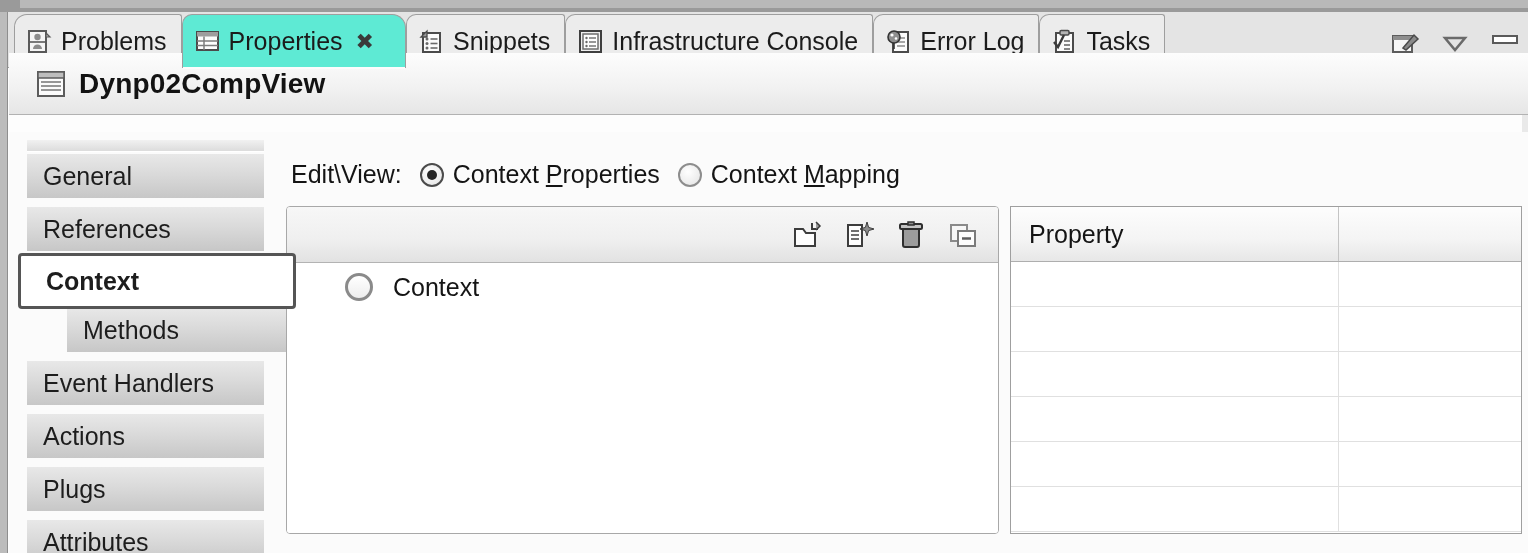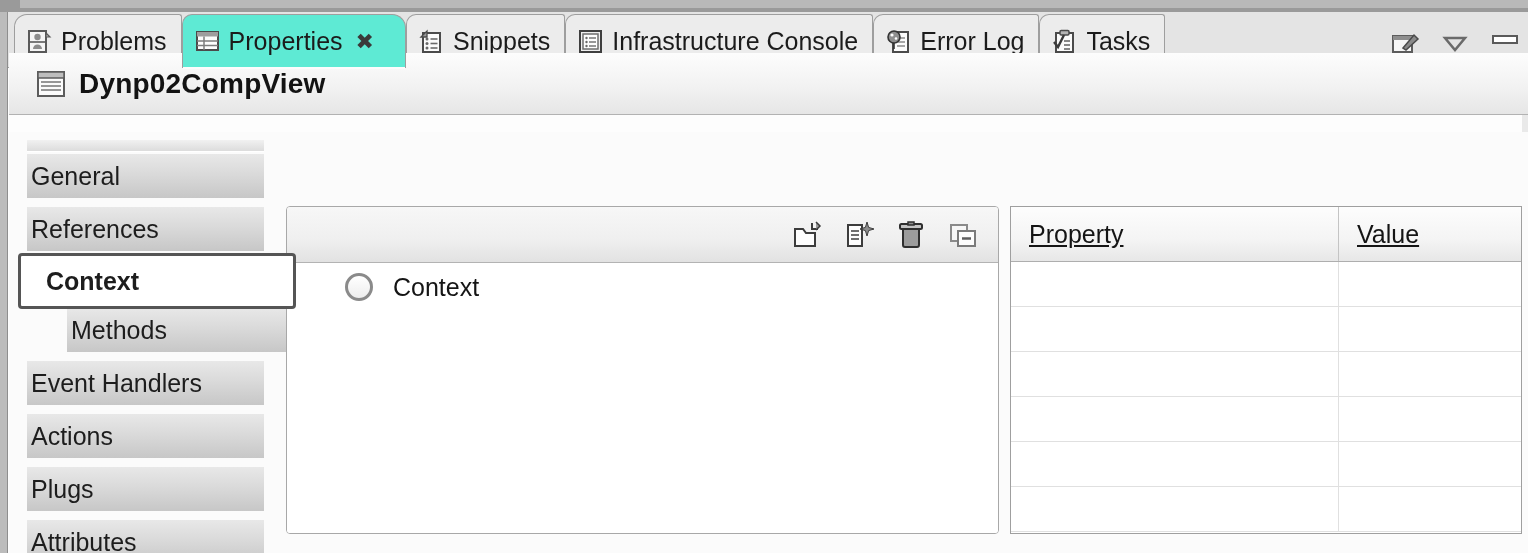--- a/index.html
+++ b/index.html
@@ -169,21 +169,21 @@
     left: 9px;
     width: 237px;
     height: 46px;
     background: linear-gradient(to bottom, #e8e8e8 0%, #dadada 45%, #c7c7c7 100%);
     border-top: 2px solid #fbfbfb;
     box-sizing: border-box;
     display: flex;
     align-items: center;
     font-size: 25px;
     color: #1d1d1d;
-    padding-left: 4px;
+    padding-left: 16px;
   }
   .side-item.selected {
     left: 0px;
     width: 278px;
     background: #ffffff;
     border: 3px solid #555555;
     border-radius: 4px;
     font-weight: bold;
     z-index: 9;
     padding-left: 25px;
@@ -301,21 +301,20 @@
     border-bottom: 1px solid #aeaeae;
     box-sizing: border-box;
   }
   .pt-th {
     font-size: 25px;
     color: #151515;
     display: flex;
     align-items: center;
     padding-left: 18px;
     box-sizing: border-box;
-    text-decoration: underline;
   }
   .pt-th.c0 { width: 328px; border-right: 1px solid #c4c4c4; }
   .pt-th.c1 { flex: 1; }
   .pt-row {
     display: flex;
     height: 45px;
     border-bottom: 1px solid #e0e0e0;
     box-sizing: border-box;
   }
   .pt-td { box-sizing: border-box; }
@@ -466,20 +465,31 @@
         <div class="side-item" style="top: 325px;">
           <span>Plugs</span>
         </div>
         <div class="side-item clipped" style="top: 378px;">
           <span>Attributes</span>
         </div>
       </div>
 
     <div class="content">
 
+      <div class="editview-row">
+        <span>Edit\View:</span>
+        <span class="radio on"></span>
+        <span class="radio-label">
+          <span>Context </span><u>P</u><span>roperties</span>
+        </span>
+        <span class="radio"></span>
+        <span class="radio-label">
+          <span>Context </span><u>M</u><span>apping</span>
+        </span>
+      </div>
 
       <div class="treepanel">
         <div class="tree-toolbar">
           <span class="tbtn">
             <svg width="30" height="30" viewBox="0 0 30 30">
               <path d="M3 9 L3 26 L23 26 L23 13 L14 13 L11 9 Z" fill="#fdfdfd" stroke="#3c3c3c" stroke-width="2"></path>
               <path d="M20 3 L20 9 L26 9" fill="none" stroke="#3c3c3c" stroke-width="2"></path>
               <path d="M24 2 L28 6 L24 10" fill="#9a9a9a" stroke="#3c3c3c" stroke-width="1.5"></path>
             </svg>
           </span>
@@ -511,21 +521,20 @@
             <div class="tree-row">
               <span class="node-circle"></span>
               <span>Context</span>
             </div>
           </div>
       </div>
 
       <div class="proptable">
         <div class="pt-header">
           <div class="pt-th c0">Property</div>
-          <div class="pt-th c1">Value</div>
         </div>
         <div id="pt-rows-host">
             <div class="pt-row">
               <div class="pt-td c0"></div>
               <div class="pt-td c1"></div>
             </div>
             <div class="pt-row">
               <div class="pt-td c0"></div>
               <div class="pt-td c1"></div>
             </div>

